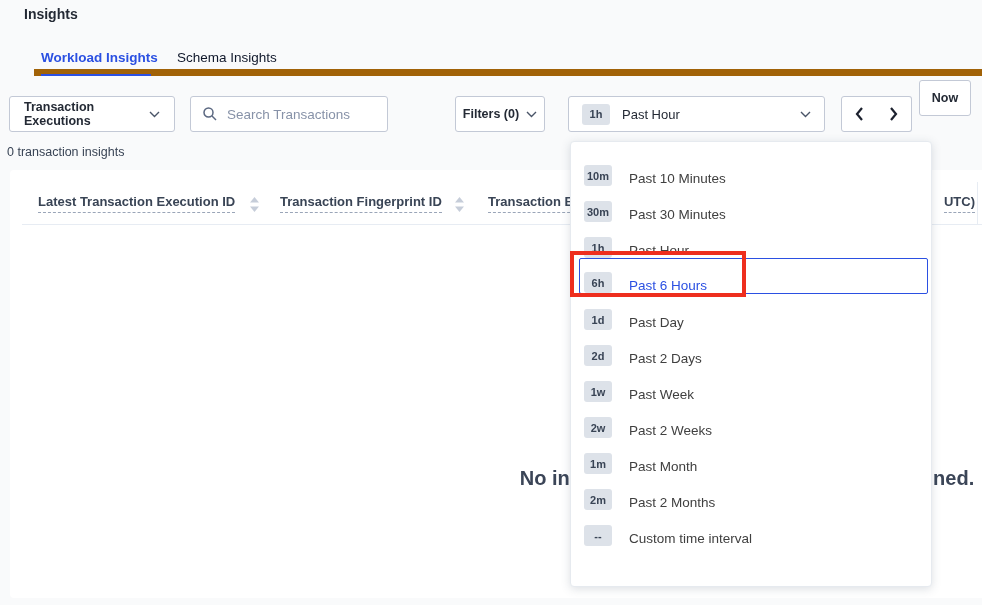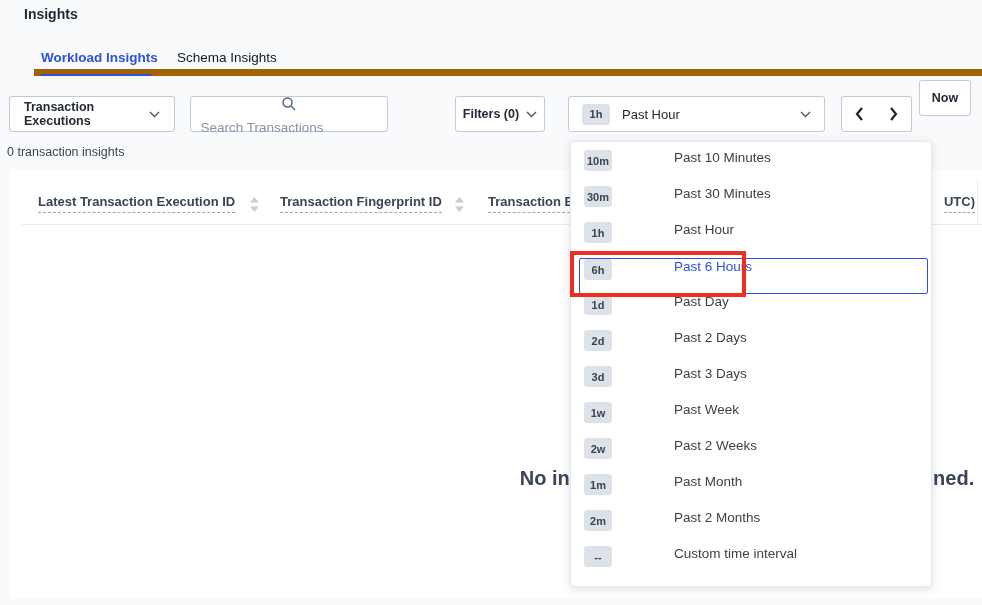--- a/index.html
+++ b/index.html
@@ -12,21 +12,21 @@
   .tab { position:absolute; top:7px; font-size:13.5px; color:#0f172a; cursor:pointer; white-space:nowrap; }
   .tab.active { left:7px; color:#2b50e2; font-weight:bold; }
   .tab.inactive { left:143px; }
   .tab-underline { position:absolute; left:7px; top:31px; width:110px; height:2px; background:#2b50e2; }
 
   .btn { position:absolute; height:36px; background:#fff; border:1px solid #c3c9d6; border-radius:3px;
          display:flex; align-items:center; font-size:12.5px; font-weight:bold; color:#242a35; cursor:pointer; }
   .chev { color:#4a5568; flex:0 0 auto; }
 
   #type-select { left:9px; top:96px; width:166px; padding:12px 14px; justify-content:space-between; }
-  #search-box  { left:190px; top:96px; width:198px; padding:0 12px; gap:8px; cursor:text;flex-direction:column; }
+  #search-box  { left:190px; top:96px; width:198px; padding:0 12px; gap:8px; cursor:text; }
   #search-box input { border:none; outline:none; flex:1; font-size:13.5px; font-family:"Liberation Sans",sans-serif; color:#242a35; background:transparent; }
   #search-box input::placeholder { color:#8792a8; }
   #filters-btn { left:455px; top:96px; width:90px; justify-content:center; gap:7px; }
   #time-picker { left:568px; top:96px; width:257px; padding:0 13px; }
   #time-picker .tp-label { margin-left:12px; font-weight:normal; font-size:13px; color:#242a35; }
   #time-picker .chev { margin-left:auto; }
   #prev-btn { left:841px; top:96px; width:36px; justify-content:center; border-radius:3px 0 0 3px; }
   #next-btn { left:876px; top:96px; width:36px; justify-content:center; border-radius:0 3px 3px 0; border-left:none; }
   #now-btn  { left:919px; top:80px; width:52px; justify-content:center; }
 
@@ -40,21 +40,21 @@
               padding-bottom:3px; border-bottom:1px dashed #9aa5b8; cursor:pointer; }
   .sort-icon { position:absolute; top:27px; cursor:pointer; line-height:0; }
   .header-line { position:absolute; left:12px; right:0; top:54px; height:1px; background:#e7ecf3; }
   .col-divider { position:absolute; left:967px; top:12px; width:1px; height:42px; background:#e7ecf3; }
   .empty-msg { position:absolute; left:737px; top:297px; transform:translateX(-50%); font-size:20px; font-weight:bold;
                color:#3b4557; white-space:nowrap; }
 
   .dropdown { position:absolute; left:570px; top:141px; width:362px; height:446px; background:#fff;
               border:1px solid #e6eaef; border-radius:4px; box-shadow:0 2px 10px rgba(60,75,100,0.18);
               padding:8px 0; z-index:20; }
-  .dd-item { height:36px; display:flex; align-items:flex-start; padding-left:13px; cursor:pointer;gap:45px; }
+  .dd-item { height:36px; display:flex; align-items:flex-end; padding-left:13px; cursor:pointer; }
   .dd-label { margin-left:17px; font-size:13.5px; color:#404040; white-space:nowrap; }
   .dd-item.selected { border:1px solid #2b50e2; border-radius:2px; margin:0 3px 0 8px; padding-left:4px; }
   .dd-item.selected .dd-label { color:#2b50e2; }
 
   .annotation { position:absolute; left:570px; top:251px; width:176px; height:46px;
                 border:4px solid #ee2e1e; z-index:40; pointer-events:none; }
 </style>
 </head>
 <body>
 
@@ -167,24 +167,20 @@
     </div>
     <div class="dd-item">
       <span class="badge">1d</span>
       <span class="dd-label">Past Day</span>
     </div>
     <div class="dd-item">
       <span class="badge">2d</span>
       <span class="dd-label">Past 2 Days</span>
     </div>
     <div class="dd-item">
-      <span class="badge">3d</span>
-      <span class="dd-label">Past 3 Days</span>
-    </div>
-    <div class="dd-item">
       <span class="badge">1w</span>
       <span class="dd-label">Past Week</span>
     </div>
     <div class="dd-item">
       <span class="badge">2w</span>
       <span class="dd-label">Past 2 Weeks</span>
     </div>
     <div class="dd-item">
       <span class="badge">1m</span>
       <span class="dd-label">Past Month</span>

